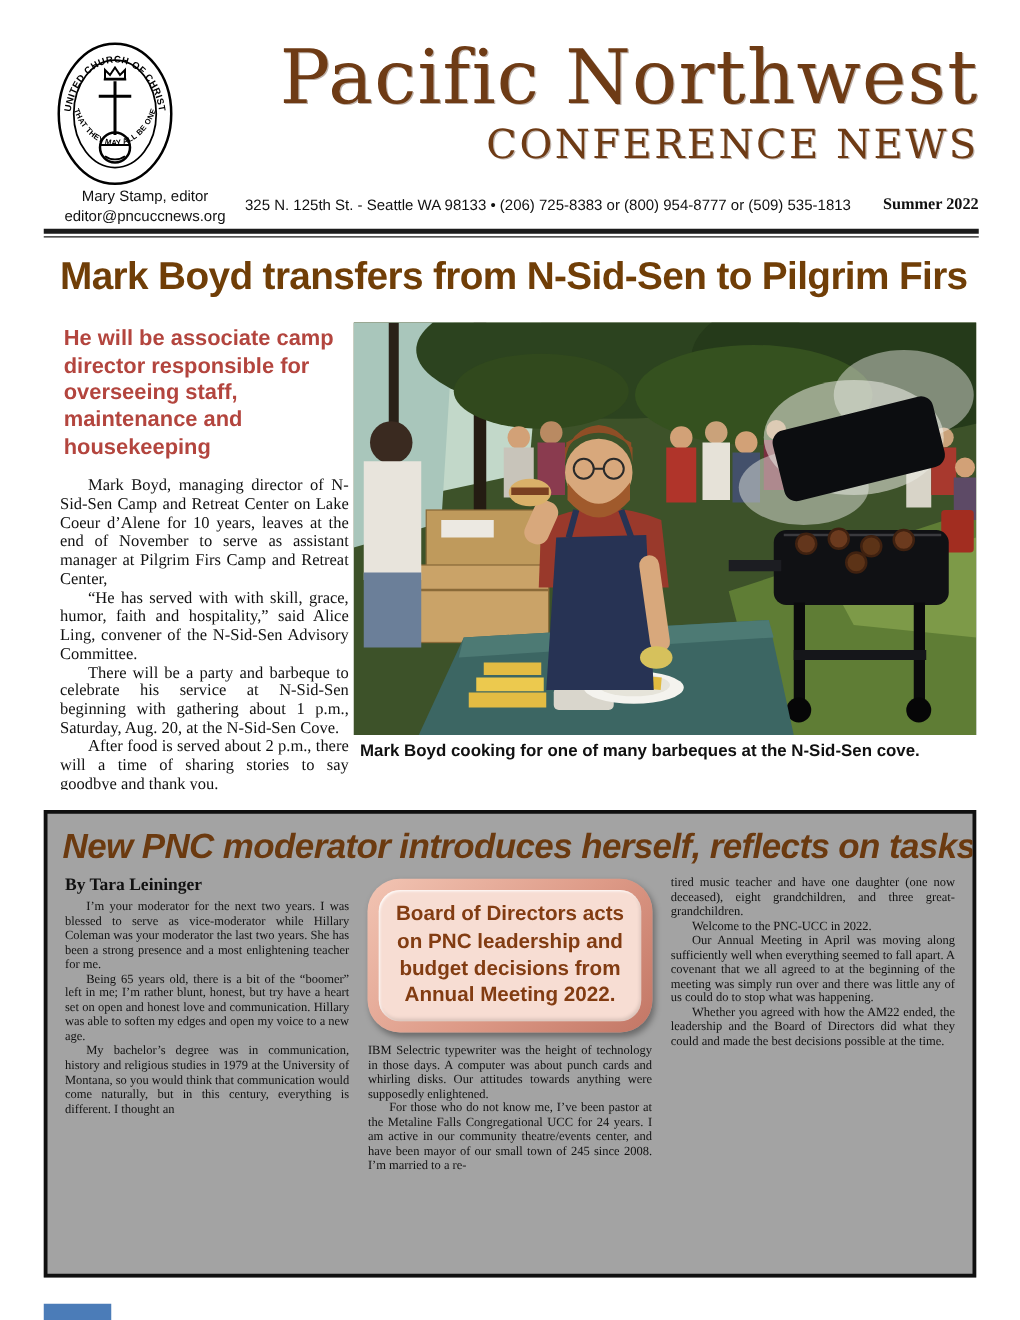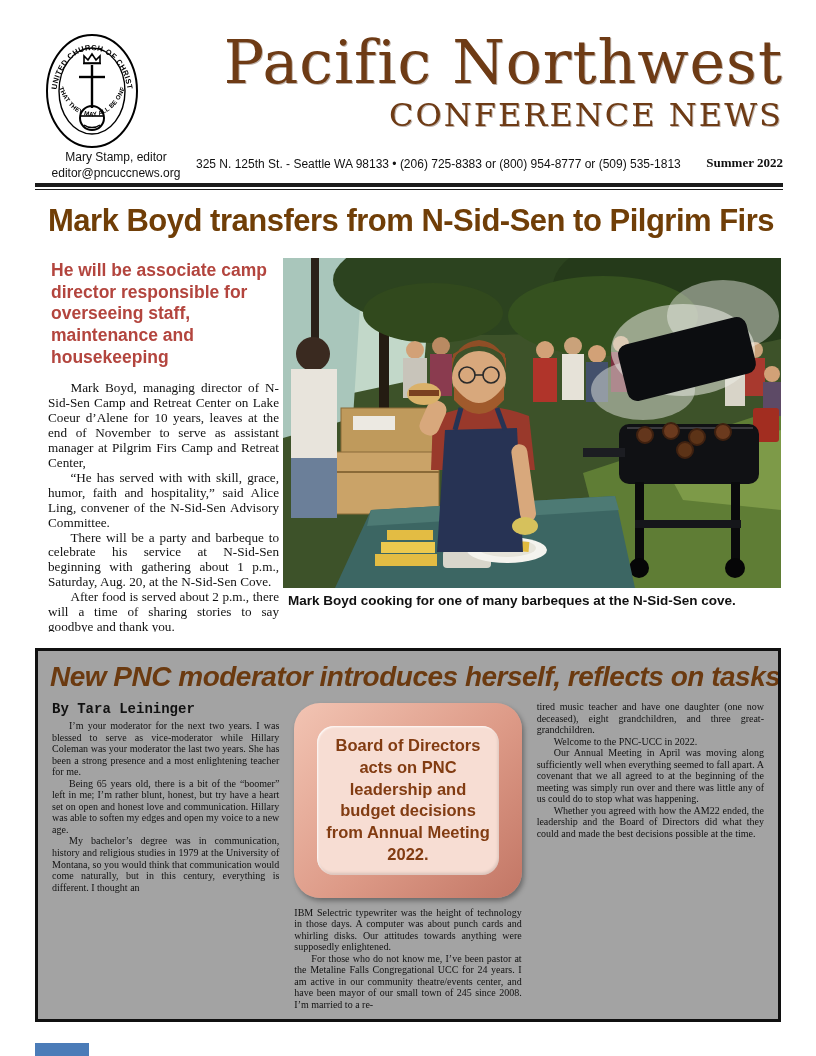--- a/index.html
+++ b/index.html
@@ -71,25 +71,25 @@
     position:absolute; left:35px; top:648px; width:746px; height:374px;
     border:3px solid #101010; background:#a3a3a3; padding:6px 12px 0 12px; overflow:hidden;
   }
   .headline2 {
     font-family:"Liberation Sans", sans-serif; font-weight:bold; font-style:italic;
     font-size:28px; letter-spacing:-0.5px; color:#6b3a10; text-align:center; margin:4px 0 8px 0;
     white-space:nowrap;
   }
   .cols { display:flex; gap:15px; padding:0 2px; }
   .col { width:230px; }
-  .byline { font-family:Liberation Mono, monospace; font-weight:bold; font-size:14px; margin-bottom:3px; }
+  .byline { font-family:Liberation Serif, serif; font-weight:bold; font-size:14px; margin-bottom:3px; }
   .bp2 { font-size:10px; line-height:1.155; text-align:justify; text-indent:1.7em; }
   .bp2.noindent { text-indent:0; }
   .callout {
-    border-radius:26px; padding:23px;
+    border-radius:26px; padding:9px;
     background:linear-gradient(135deg,#f2c3b2 0%,#e5a globalization,#c97e6b 100%);
     background:linear-gradient(135deg,#f2c4b3 0%,#dd9a87 55%,#c27665 100%);
     box-shadow:2px 3px 5px rgba(0,0,0,0.35);
     margin:2px 0 9px 0;
   }
   .callout-inner {
     border-radius:17px; background:#f7ddd3; padding:9px 4px;
     box-shadow:inset 1px 1px 2px rgba(255,255,255,0.9), inset -1px -2px 3px rgba(0,0,0,0.12);
     font-family:"Liberation Sans", sans-serif; font-weight:bold;
     font-size:16.5px; line-height:1.32; color:#823c12; text-align:center;

